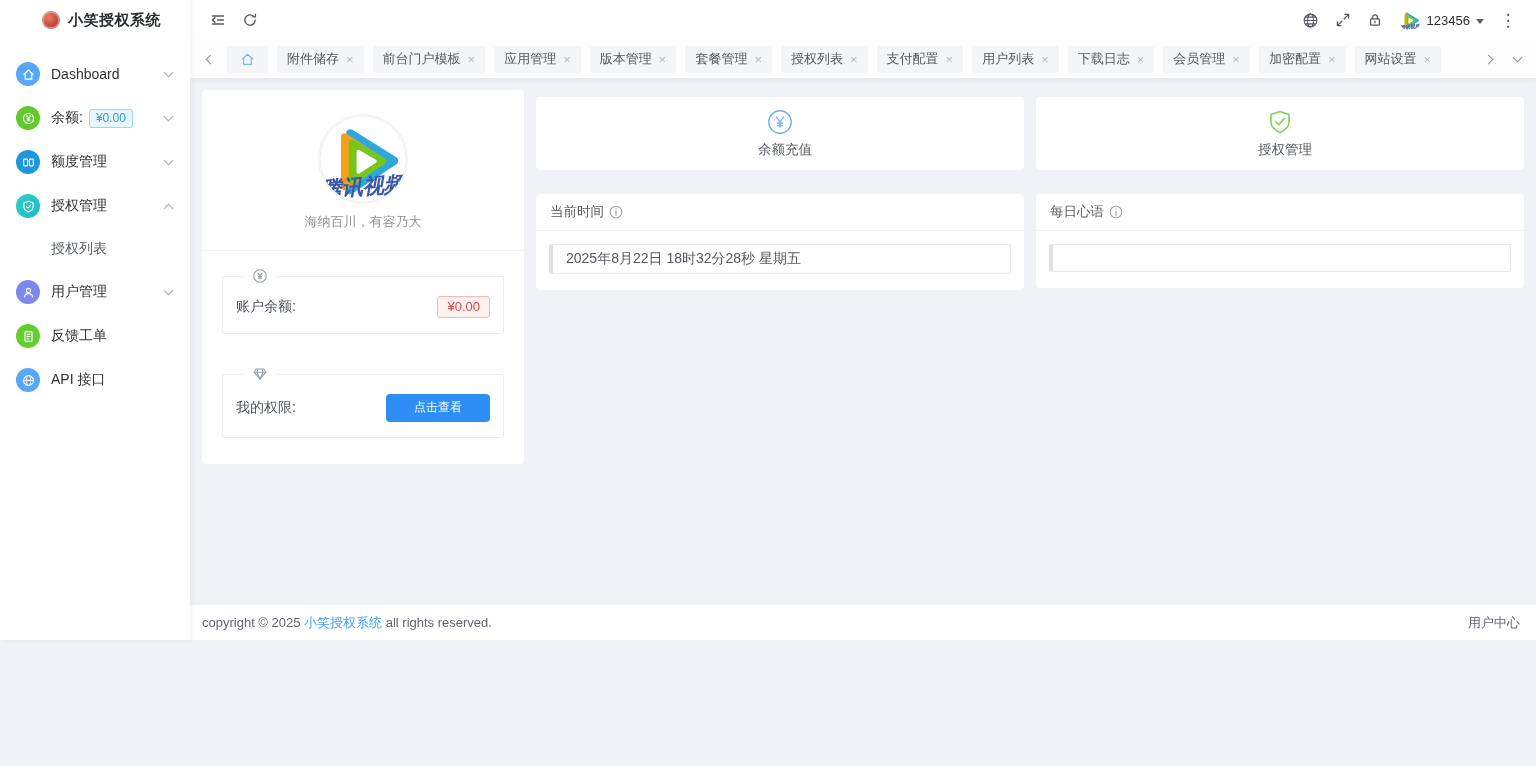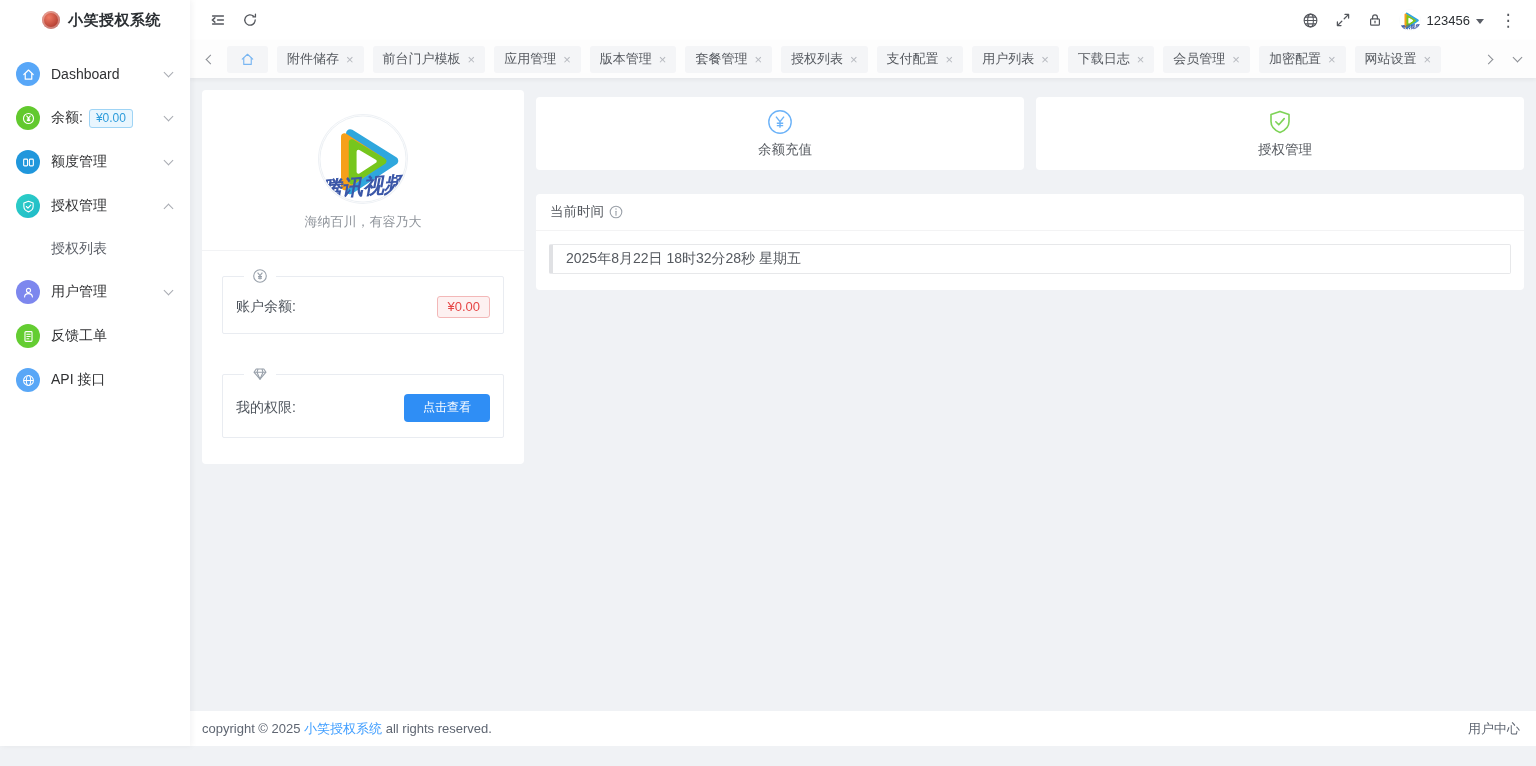--- a/index.html
+++ b/index.html
@@ -1,18 +1,18 @@
 <!DOCTYPE html>
 <html><head>
 <meta charset="utf-8">
 <style>
   * { margin:0; padding:0; box-sizing:border-box; }
   html,body { width:1536px; height:766px; }
   body { font-family:"Liberation Sans","DejaVu Sans",sans-serif; background:#f0f2f5; color:#303133; overflow:hidden; }
-  .app { display:flex; width:1536px; height:746px; }
+  .app { display:flex; width:1536px; height:640px; }
 
   
   .sidebar { width:190px; flex:none; background:#fff; box-shadow:2px 0 6px rgba(0,21,41,.05); z-index:5; }
   .logo-row { height:40px; display:flex; align-items:center; padding-left:42px; gap:8px; }
   .logo-badge { width:18px; height:18px; border-radius:50%; background:radial-gradient(circle at 38% 35%, #ef7a64, #b03a2e 70%); box-shadow:inset 0 0 0 2px rgba(255,255,255,.35); flex:none; }
   .logo-title { font-size:15px; color:#2b2f33; font-weight:600; letter-spacing:.5px; }
   .nav { padding-top:12px; }
   .menu-item { height:44px; display:flex; align-items:center; padding:0 18px 0 16px; font-size:14px; color:#303133; cursor:pointer; }
   .mi-icon { width:24px; height:24px; border-radius:50%; display:flex; align-items:center; justify-content:center; margin-right:11px; flex:none; color:#fff; }
   .mi-icon svg { display:block; }
@@ -59,21 +59,21 @@
   .profile-card { width:322px; flex:none; text-align:center; padding-bottom:26px; }
   .avatar-lg { width:88px; height:88px; border-radius:50%; overflow:hidden; margin:25px auto 0; box-shadow:0 0 0 1px #eef1f5; }
   .uid-row { margin-top:17px; font-size:20px; color:#303133; }
   .uid-val { color:#1dc292; margin-left:5px; }
   .motto { margin-top:10px; font-size:13px; color:#8f949b; padding-bottom:19px; border-bottom:1px solid #f2f3f5; }
   .pc-boxes { padding:25px 20px 0; display:flex; flex-direction:column; gap:40px; }
   .fbox { border:1px solid #e9ecf1; border-radius:2px; position:relative; padding:19px 13px 15px; display:flex; align-items:center; justify-content:space-between; }
   .fbox-legend { position:absolute; top:-9px; left:21px; background:#fff; padding:0 8px; color:#98a0aa; line-height:1; }
   .fbox-label { font-size:14px; color:#4e545c; }
   .red-badge { border:1px solid #f3b8b8; background:#fdf1f1; color:#e64545; font-size:13px; padding:2px 9px 3px; border-radius:3px; }
-  .view-btn { background:#2f8ef5; color:#fff; font-size:12px; padding:5px 19px 6px; border-radius:4px; border:none; cursor:pointer; font-family:inherit; }
+  .view-btn { background:#2f8ef5; color:#fff; font-size:12px; padding:5px 28px 6px; border-radius:4px; border:none; cursor:pointer; font-family:inherit; }
 
   .right-area { flex:1; min-width:0; }
   .stats-head { display:flex; justify-content:space-between; align-items:center; padding:8px 14px; }
   .sec-title { font-size:13.5px; color:#55595f; display:flex; align-items:center; gap:5px; }
   .up-box { width:22px; height:22px; border:1px solid #b8e3a1; background:#f2faec; border-radius:3px; display:flex; align-items:center; justify-content:center; cursor:pointer; }
   .hr { height:1px; background:#f3f3f4; }
   .stats-body { padding:9px 14px 13px; }
   .stats-zero { font-size:32px; color:#2b2f33; line-height:1.15; font-weight:400; }
   .stats-foot { display:flex; justify-content:space-between; margin-top:11px; font-size:13.5px; color:#55595f; }
 
@@ -391,20 +391,36 @@
                     <circle cx="7" cy="4" r="0.7" fill="#9aa0a8" stroke="none"></circle>
                   </svg>
               </span>
             </div>
             <div class="hr"></div>
             <div class="info-body">
               <div class="quote-box">2025年8月22日 18时32分28秒 星期五</div>
             </div>
           </section>
 
+          <section class="card info-card">
+            <div class="info-head">
+              <span class="sec-title">
+                <span>每日心语</span>
+                <svg width="14" height="14" viewBox="0 0 14 14" fill="none" stroke="#9aa0a8" stroke-width="1.1">
+                    <circle cx="7" cy="7" r="5.8"></circle>
+                    <path d="M7 6.2 V10.2" stroke-linecap="round"></path>
+                    <circle cx="7" cy="4" r="0.7" fill="#9aa0a8" stroke="none"></circle>
+                  </svg>
+              </span>
+            </div>
+            <div class="hr"></div>
+            <div class="info-body">
+              <div class="quote-box empty"></div>
+            </div>
+          </section>
         </div>
 
       </div>
     </main>
 
     <footer class="footer">
       <span>
         <span>copyright © 2025 </span><a class="brand-link">小笑授权系统</a><span> all rights reserved.</span>
       </span>
       <span class="right-link">用户中心</span>

